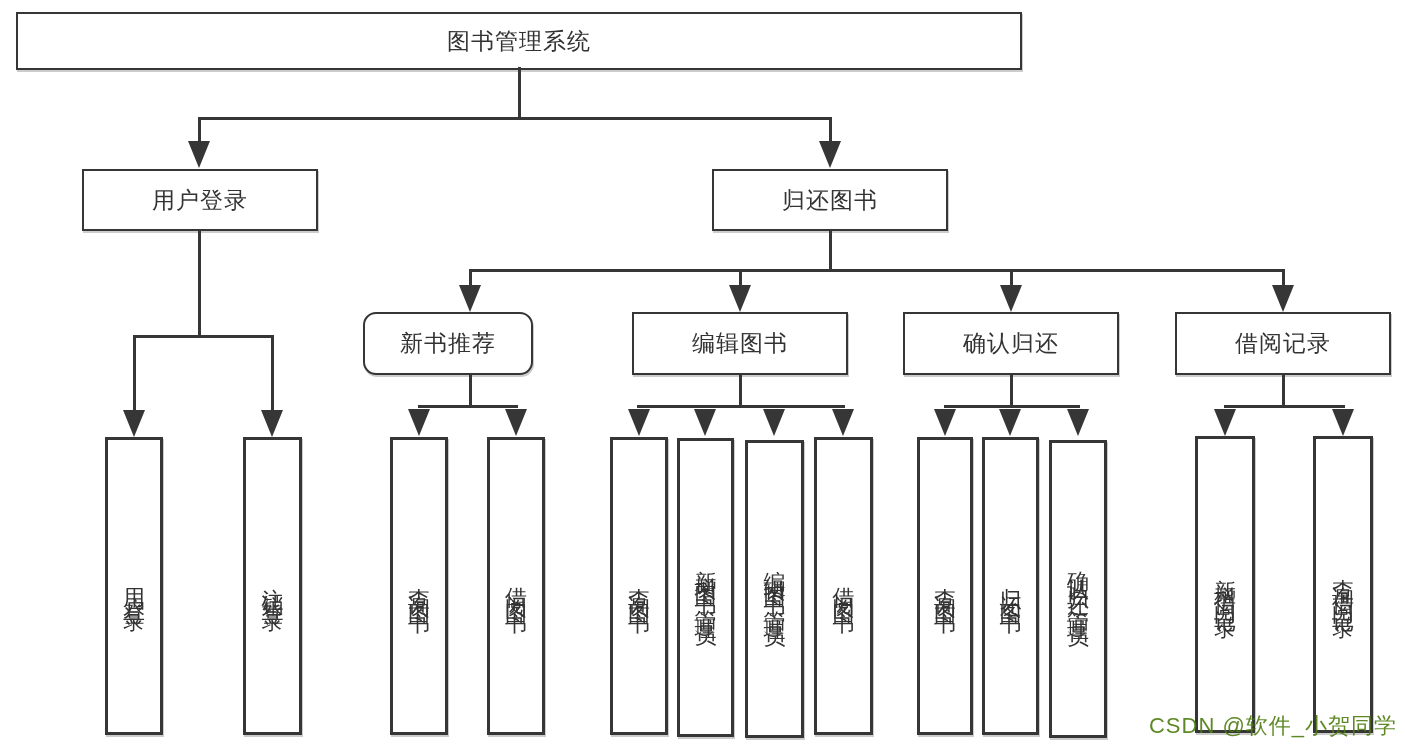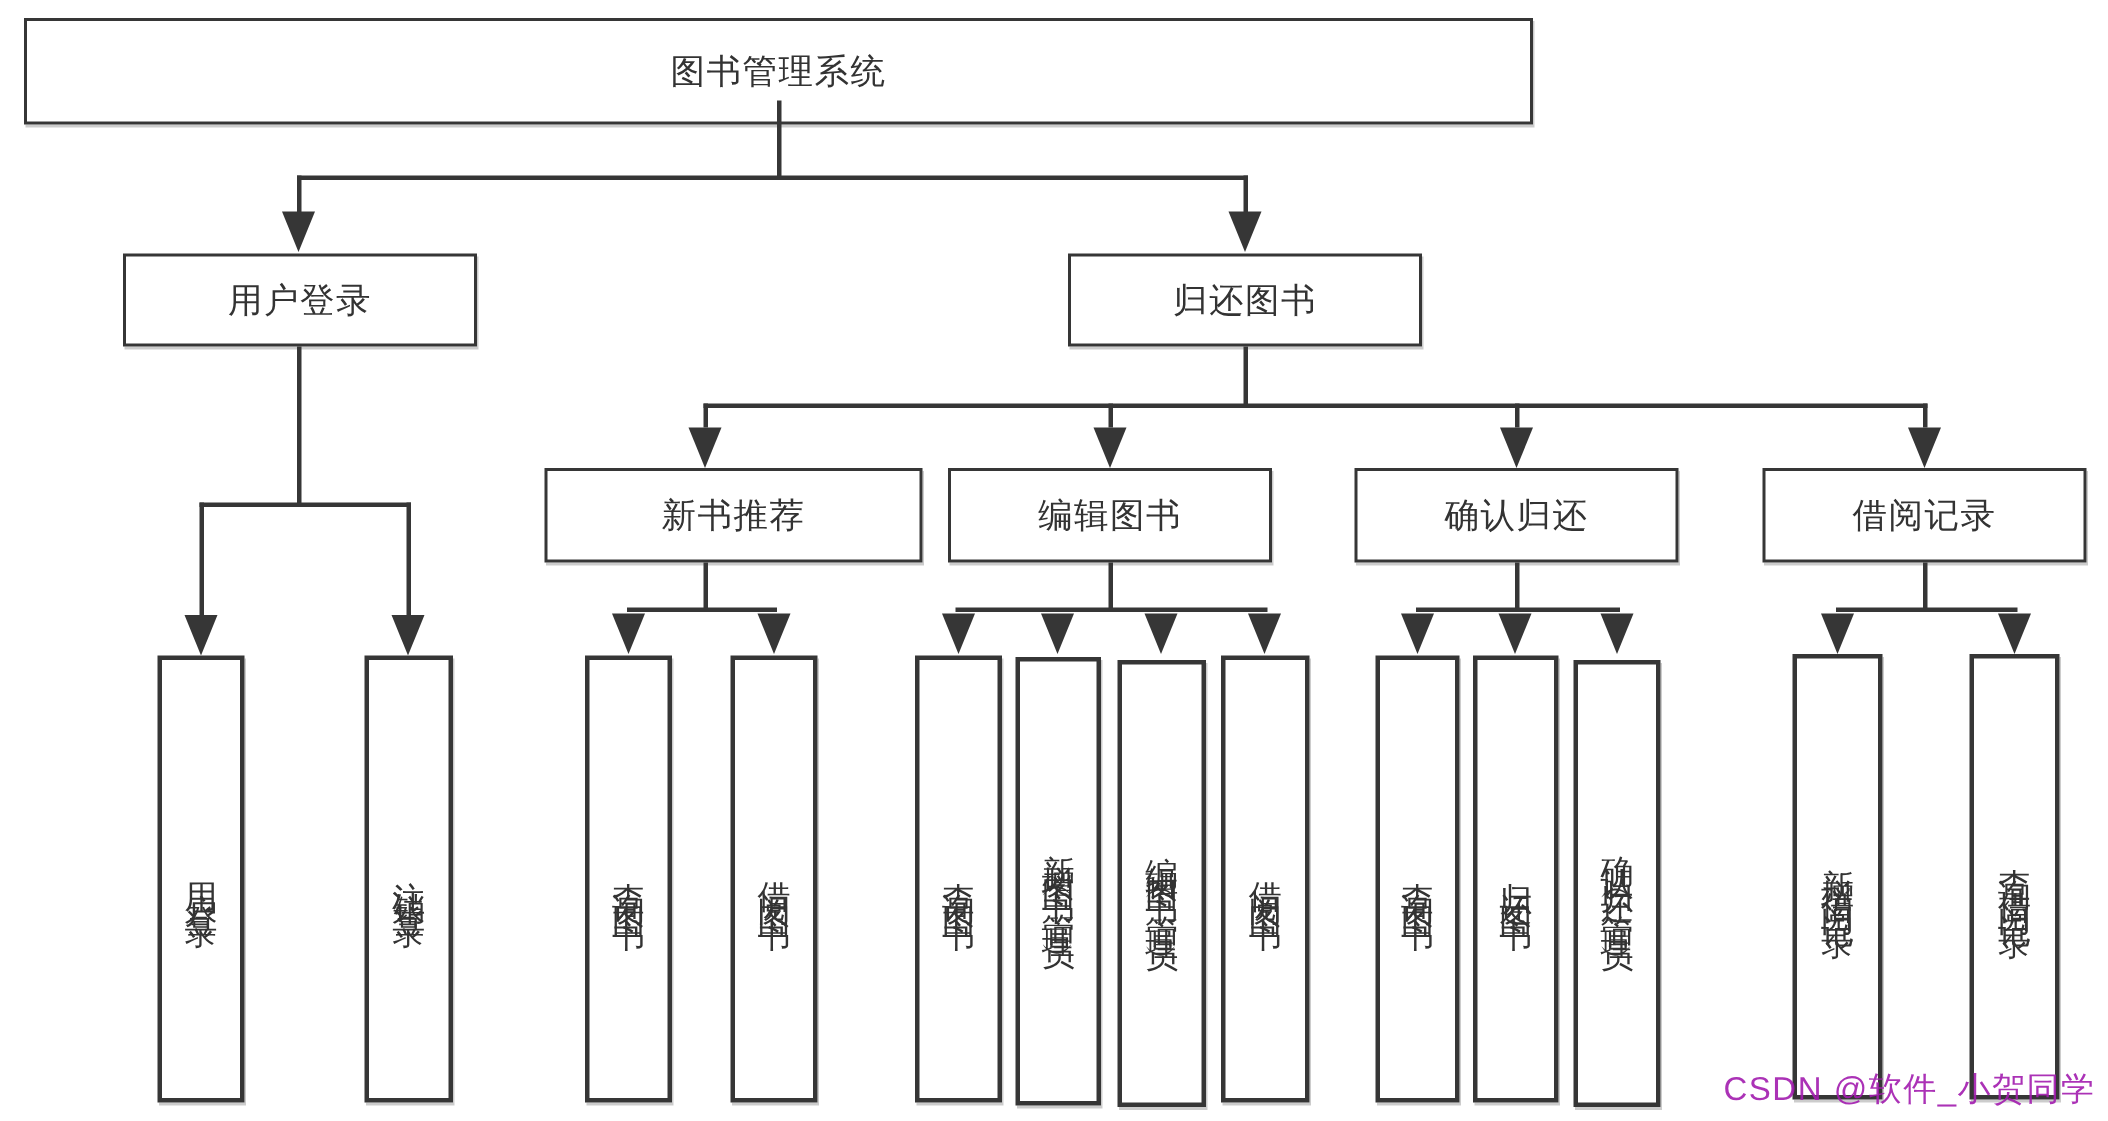--- a/index.html
+++ b/index.html
@@ -48,32 +48,32 @@
     height: 0;
     border-left: 11px solid transparent;
     border-right: 11px solid transparent;
     border-top: 27px solid #363636;
   }
   .watermark {
     position: absolute;
     right: 8px;
     top: 711px;
     font-size: 22px;
-    color: #a21caf;
+    color: #4d7c0f;
     opacity: 0.9;
     letter-spacing: 1px;
     white-space: nowrap;
   }
 </style>
 </head>
 <body>
 
 <div class="canvas">
 
-  <div class="box box-h" style="left:16px;top:12px;width:1006px;height:71px;">
+  <div class="box box-h" style="left:16px;top:12px;width:1006px;height:58px;">
     <span>图书管理系统</span>
   </div>
 
   <div class="line" style="left:518px;top:67px;width:3px;height:52px;"></div>
   <div class="line" style="left:198px;top:117px;width:634px;height:3px;"></div>
   <div class="line" style="left:198px;top:117px;width:3px;height:26px;"></div>
   <div class="line" style="left:829px;top:117px;width:3px;height:26px;"></div>
   <div class="arrow" style="left:188px;top:141px;"></div>
   <div class="arrow" style="left:819px;top:141px;"></div>
 
@@ -95,21 +95,21 @@
   <div class="line" style="left:469px;top:269px;width:816px;height:3px;"></div>
   <div class="line" style="left:469px;top:269px;width:3px;height:16px;"></div>
   <div class="line" style="left:739px;top:269px;width:3px;height:16px;"></div>
   <div class="line" style="left:1010px;top:269px;width:3px;height:16px;"></div>
   <div class="line" style="left:1282px;top:269px;width:3px;height:16px;"></div>
   <div class="arrow" style="left:459px;top:285px;"></div>
   <div class="arrow" style="left:729px;top:285px;"></div>
   <div class="arrow" style="left:1000px;top:285px;"></div>
   <div class="arrow" style="left:1272px;top:285px;"></div>
 
-  <div class="box box-h" style="left:363px;top:312px;width:252px;height:63px;">
+  <div class="box box-h" style="left:363px;top:312px;width:170px;height:63px;border-radius:13px;">
     <span>新书推荐</span>
   </div>
   <div class="box box-h" style="left:632px;top:312px;width:216px;height:63px;">
     <span>编辑图书</span>
   </div>
   <div class="box box-h" style="left:903px;top:312px;width:216px;height:63px;">
     <span>确认归还</span>
   </div>
   <div class="box box-h" style="left:1175px;top:312px;width:216px;height:63px;">
     <span>借阅记录</span>

